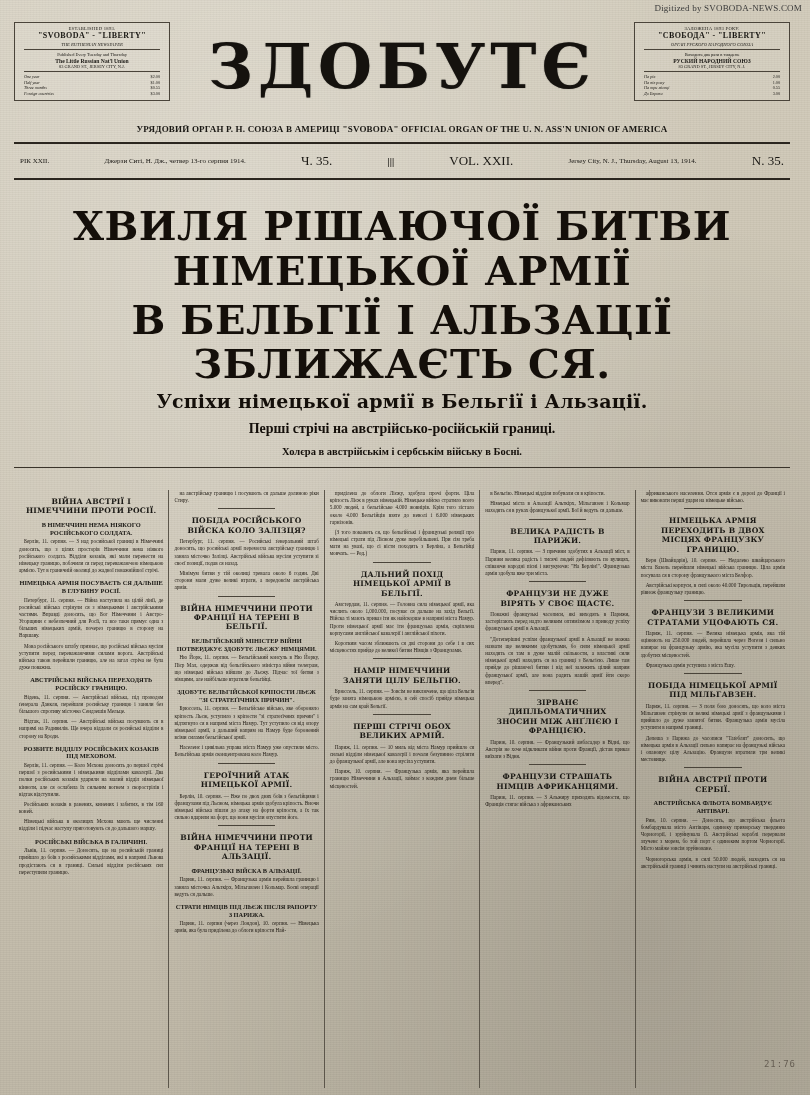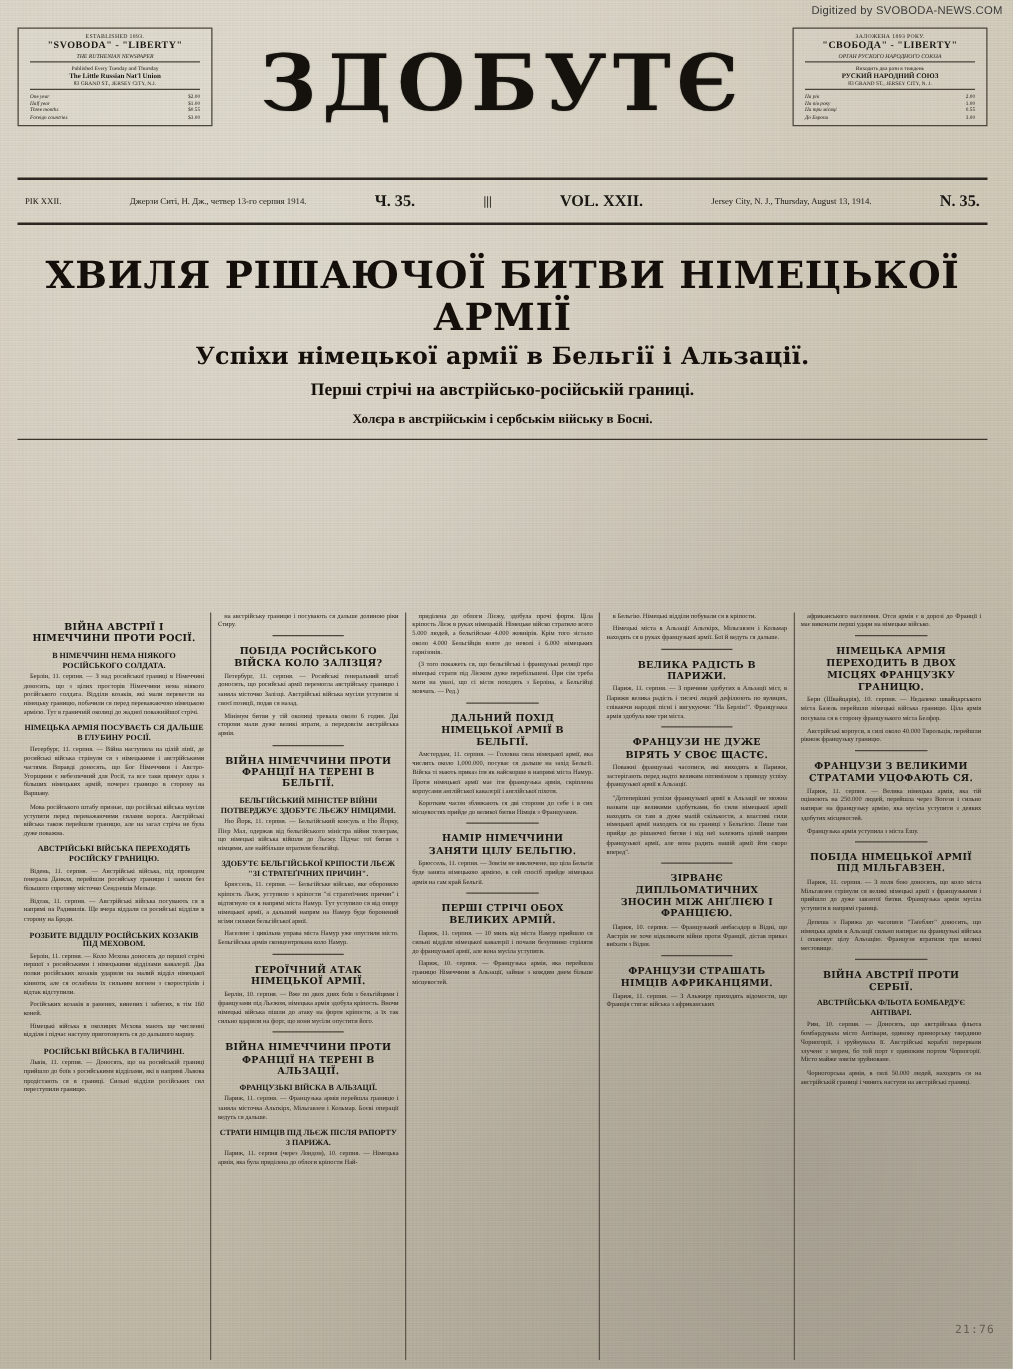--- a/index.html
+++ b/index.html
@@ -20,21 +20,21 @@
   }
   .grain{
     position:absolute;inset:0;
     background-image:
       repeating-linear-gradient(0deg, rgba(0,0,0,0.035) 0px, rgba(0,0,0,0.035) 1px, rgba(255,255,255,0.02) 1px, rgba(255,255,255,0.02) 2px),
       repeating-linear-gradient(90deg, rgba(0,0,0,0.02) 0px, rgba(0,0,0,0.02) 1px, rgba(255,255,255,0.015) 1px, rgba(255,255,255,0.015) 3px);
     opacity:.65;pointer-events:none;
   }
   .watermark{
     position:absolute;top:3px;right:8px;
-    font-family:Liberation Sans, sans-serif;
+    font-family:Liberation Serif, serif;
     font-size:9px;color:#3a3a3a;letter-spacing:.2px;
   }
   .sheet{position:absolute;left:8px;top:16px;width:788px;height:1072px;}
 
   
   .masthead{position:relative;height:178px;}
   .eartop{
     position:absolute;top:6px;width:148px;border:1px solid #4a443a;
     padding:3px 3px 4px;text-align:center;line-height:1.12;
     background:rgba(255,255,255,0.08);
@@ -64,32 +64,32 @@
     font-size:9px;font-weight:bold;letter-spacing:.2px;
   }
   .mast-rule{position:absolute;left:6px;right:6px;height:0;border-top:2px solid #2b261f;}
   .mast-rule.r1{top:126px;}
   .mast-rule.r2{top:162px;}
   .dateline{
     position:absolute;left:6px;right:6px;top:130px;height:30px;
     display:flex;align-items:center;justify-content:space-between;
     font-size:8px;padding:0 6px;gap:40px;
   }
-  .dateline .big{font-size:13px;font-weight:bold;}
+  .dateline .big{font-size:13px;font-weight:normal;}
   .dateline .mid{font-size:7px;}
   .dateline .cen{font-weight:bold;font-size:10px;}
 
   
   .hl{
     text-align:center;
     font-family:"DejaVu Serif", serif;
     font-weight:bold;
     color:#140f0a;
   }
-  .hl1{font-size:30px;letter-spacing:.5px;margin-top:10px;line-height:1.12;}
+  .hl1{font-size:40px;letter-spacing:.5px;margin-top:10px;line-height:1.12;}
   .hl1 .l2{display:block;margin-top:4px;}
   .hl2{font-size:19px;margin-top:3px;letter-spacing:.2px;}
   .hl3{font-size:14px;margin-top:9px;font-family:"Liberation Serif",serif;}
   .hl4{font-size:10.5px;margin-top:9px;font-family:"Liberation Serif",serif;}
   .hr-thin{border-top:1px solid #3a342b;margin:10px 6px 0;}
 
   
   .cols{
     position:absolute;left:6px;right:6px;top:474px;bottom:0;
     display:flex;
@@ -163,37 +163,39 @@
         <div class="t4">РУСКИЙ НАРОДНИЙ СОЮЗ</div>
         <div class="t5">83 GRAND ST., JERSEY CITY, N. J.</div>
         <div class="rule"></div>
         <div class="tbl"><span>2.00</span><em>На рік</em></div>
         <div class="tbl"><span>1.00</span><em>На пів року</em></div>
         <div class="tbl"><span>0.55</span><em>На три місяці</em></div>
         <div class="tbl"><span>3.00</span><em>До Европи</em></div>
       </div>
 
       <div class="title">ЗДОБУТЄ</div>
+      <div class="subtitle">УРЯДОВИЙ ОРГАН Р. Н. СОЮЗА В АМЕРИЦІ  "SVOBODA"  OFFICIAL ORGAN OF THE U. N. ASS'N UNION OF AMERICA</div>
 
       <div class="mast-rule r1"></div>
       <div class="dateline">
         <span class="mid">РІК XXII.</span>
         <span class="mid">Джерзи Ситі, Н. Дж., четвер 13-го серпня 1914.</span>
         <span class="big">Ч. 35.</span>
         <span class="cen">|||</span>
         <span class="big">VOL. XXII.</span>
         <span class="mid">Jersey City, N. J., Thursday, August 13, 1914.</span>
         <span class="big">N. 35.</span>
       </div>
       <div class="mast-rule r2"></div>
     </div>
 
     <div>
       <div class="hl hl1">
         <span>ХВИЛЯ РІШАЮЧОЇ БИТВИ НІМЕЦЬКОЇ АРМІЇ</span>
+        <span class="l2">В БЕЛЬГІЇ І АЛЬЗАЦІЇ ЗБЛИЖАЄТЬ СЯ.</span>
       </div>
       <div class="hl hl2">Успіхи німецької армії в Бельгії і Альзації.</div>
       <div class="hl hl3">Перші стрічі на австрійсько-російській границі.</div>
       <div class="hl hl4">Холєра в австрійськім і сербськім війську в Босні.</div>
       <div class="hr-thin"></div>
     </div>
 
     <div class="cols">
         <div class="col">
           <h3>ВІЙНА АВСТРІЇ І НІМЕЧЧИНИ ПРОТИ РОСІЇ.</h3>

